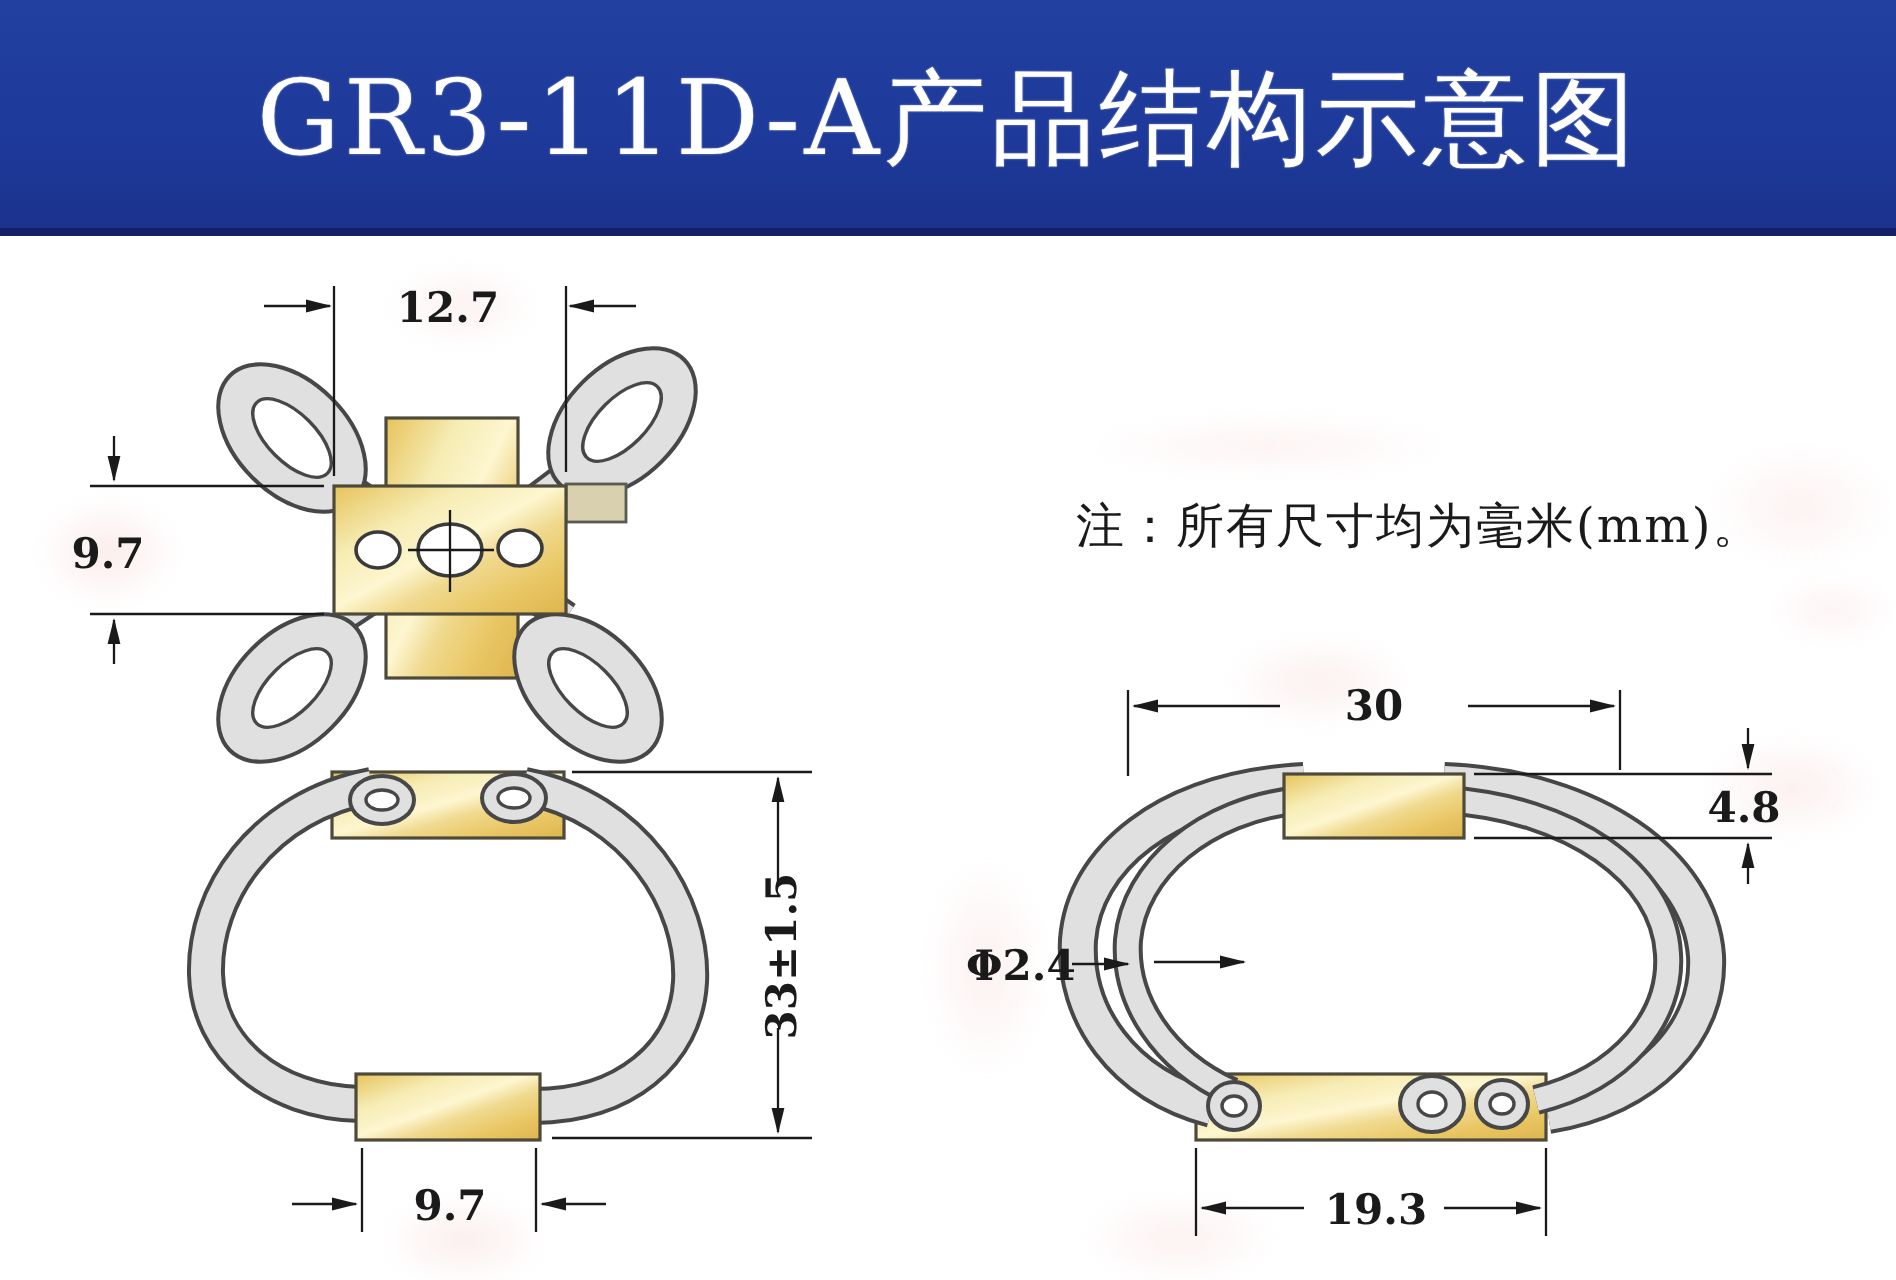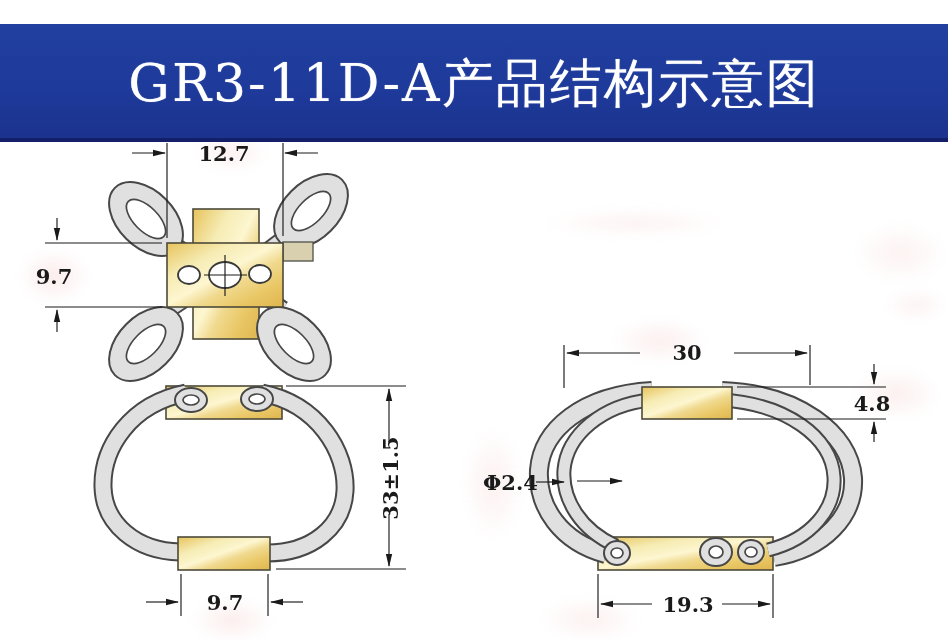--- a/index.html
+++ b/index.html
@@ -2,21 +2,21 @@
 <html style="--banner-bg: #1e3a9b; --banner-border: #141f6a; --banner-text: #ffffff; --dim-color: #1a1a1a; --note-color: #1a1a1a; --wire-fill: #e0e0e0; --wire-edge: #474747; --gold-light: #fdf6d0; --gold-dark: #dfb54e;"><head>
 <meta charset="utf-8">
 <style>
   html,body{margin:0;padding:0;background:#ffffff;}
   #stage{position:relative;width:948px;height:640px;background:#ffffff;overflow:hidden;
          font-family:"DejaVu Serif","Liberation Serif",serif;}
   
   .banner{position:absolute;left:0;top:0;width:948px;height:114px;
           background:linear-gradient(180deg,#21409f 0%,var(--banner-bg) 55%,#1b338d 100%);
           border-bottom:4px solid var(--banner-border);
-          display:flex;align-items:center;justify-content:center;z-index:3;margin-top:24px;}
+          display:flex;align-items:center;justify-content:center;z-index:3;}
   .banner h1{margin:0;padding-top:6px;font-size:52px;font-weight:500;letter-spacing:2px;
              color:var(--banner-text);font-family:"DejaVu Serif","Liberation Serif",serif;
              text-shadow:0 0 1px rgba(255,255,255,.6);white-space:nowrap;}
   
   .note{position:absolute;left:538px;top:247px;z-index:3;font-size:24px;letter-spacing:1px;
         color:var(--note-color);white-space:nowrap;}
   
   .blob{position:absolute;border-radius:50%;filter:blur(5px);z-index:1;
         background:radial-gradient(closest-side,rgba(246,213,211,.85),rgba(246,213,211,0));}
   
@@ -47,20 +47,21 @@
   <div class="blob" style="left:612px;top:318px;width:95px;height:46px;opacity:.45"></div>
   <div class="blob" style="left:852px;top:368px;width:88px;height:52px;opacity:.45"></div>
   <div class="blob" style="left:462px;top:428px;width:62px;height:112px;opacity:.4"></div>
   <div class="blob" style="left:190px;top:598px;width:84px;height:44px;opacity:.5"></div>
   <div class="blob" style="left:540px;top:596px;width:100px;height:46px;opacity:.4"></div>
 
   <div class="banner">
     <h1>GR3-11D-A产品结构示意图</h1>
   </div>
 
+  <div class="note">注：所有尺寸均为毫米(mm)。</div>
 
   <svg class="drawing" width="948" height="640" viewBox="0 0 948 640">
     <defs>
       <linearGradient id="goldgrad" x1="0" y1="0" x2="1" y2="1">
         <stop offset="0" class="g1"></stop>
           <stop offset="0.28" class="g2"></stop>
         <stop offset="0.48" class="g3"></stop>
           <stop offset="0.62" class="g4"></stop>
         <stop offset="0.8" class="g5"></stop>
           <stop offset="1" class="g6"></stop>

